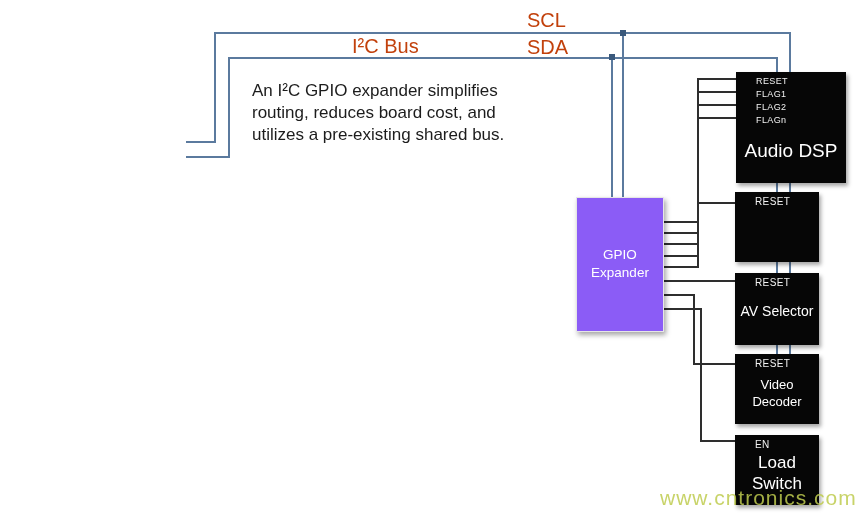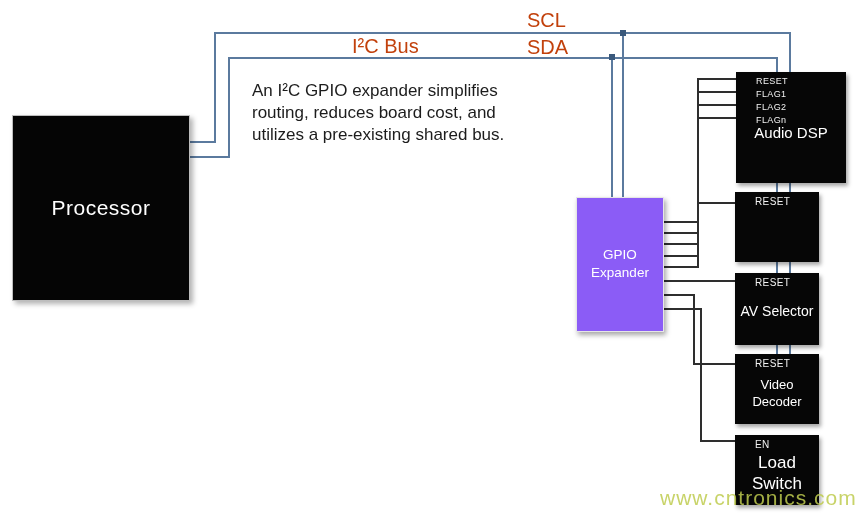--- a/index.html
+++ b/index.html
@@ -83,36 +83,33 @@
 
   <div class="wire dark" style="left:662px;top:308px;width:40px;height:2px;"></div>
   <div class="wire dark" style="left:700px;top:308px;width:2px;height:134px;"></div>
   <div class="wire dark" style="left:700px;top:440px;width:35px;height:2px;"></div>
 
   <div class="buslabel" style="left:527px;top:9px;">SCL</div>
   <div class="buslabel" style="left:527px;top:36px;">SDA</div>
   <div class="buslabel" style="left:352px;top:35px;">I²C Bus</div>
   <div class="note">An I²C GPIO expander simplifies routing, reduces board cost, and utilizes a pre-existing shared bus.</div>
 
-  <div class="procbox" style="left:12px;top:115px;width:176px;height:184px;">
-    <span class="proc-label">Processor</span>
-  </div>
 
   <div class="redbox" style="left:576px;top:197px;width:86px;height:133px;">
     <div class="gpio-label">GPIO Expander</div>
   </div>
 
   <div class="busbox" style="left:736px;top:72px;width:110px;height:111px;">
     <div class="pinstack">
       <div class="pinlabel">RESET</div>
       <div class="pinlabel">FLAG1</div>
       <div class="pinlabel">FLAG2</div>
       <div class="pinlabel">FLAGn</div>
     </div>
-    <div class="boxname" style="top:52px;font-size:15px;">Audio DSP</div>
+    <div class="boxname" style="top:68px;font-size:19px;">Audio DSP</div>
   </div>
 
   <div class="busbox" style="left:735px;top:192px;width:84px;height:70px;">
     <div class="pinstack">
         <div class="pinlabel" style="font-size:10px;">RESET</div>
       </div>
   </div>
 
   <div class="busbox" style="left:735px;top:273px;width:84px;height:72px;">
     <div class="pinstack">

